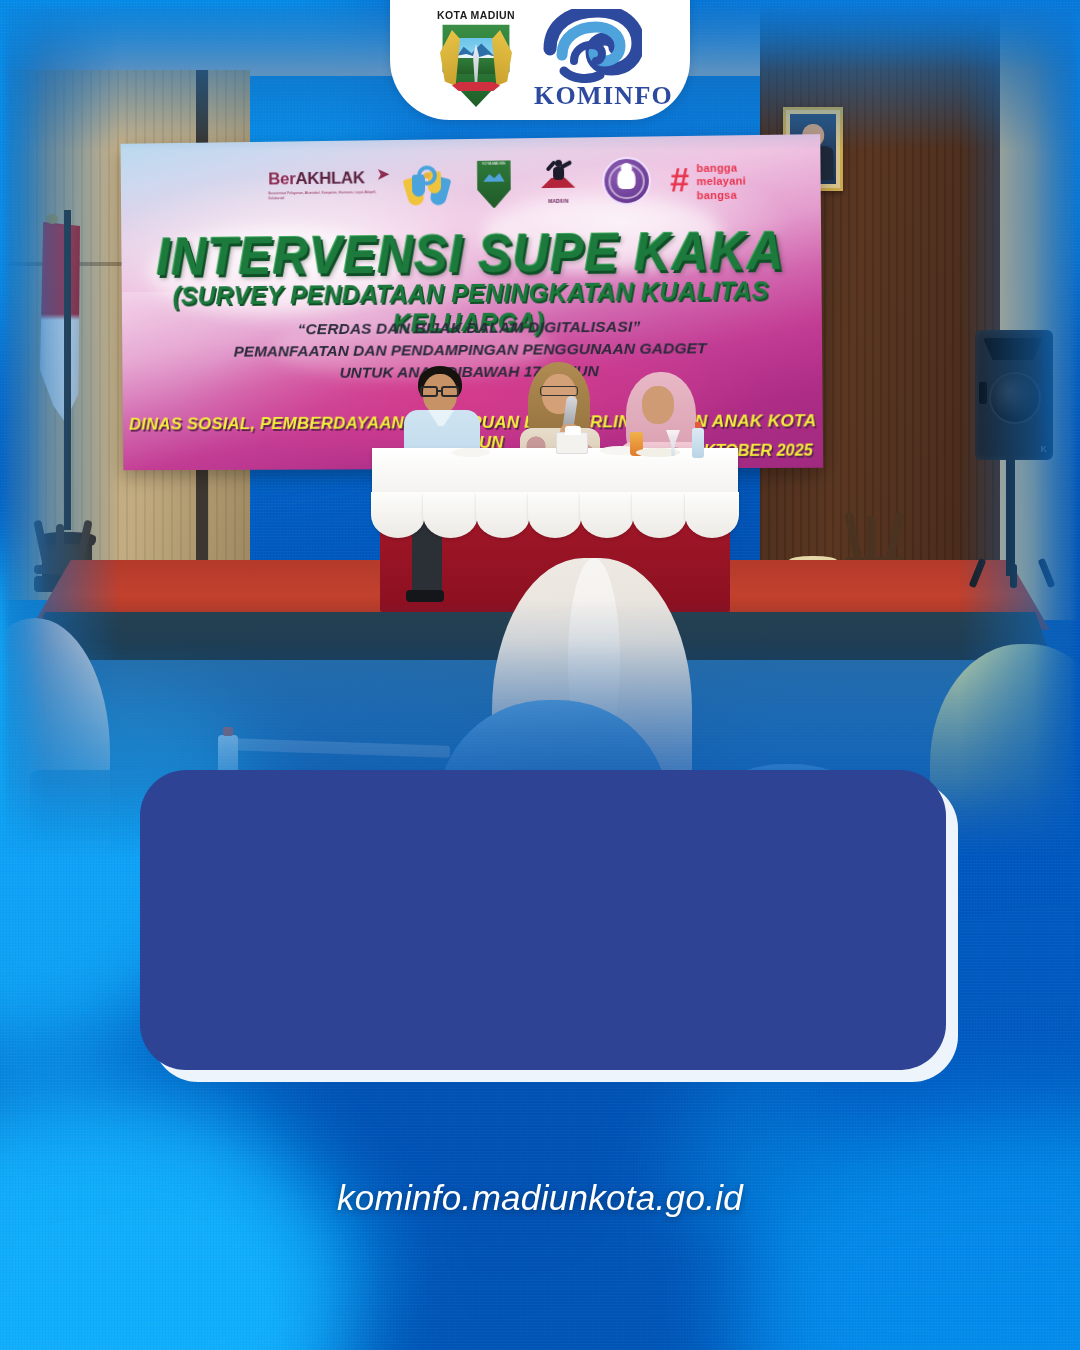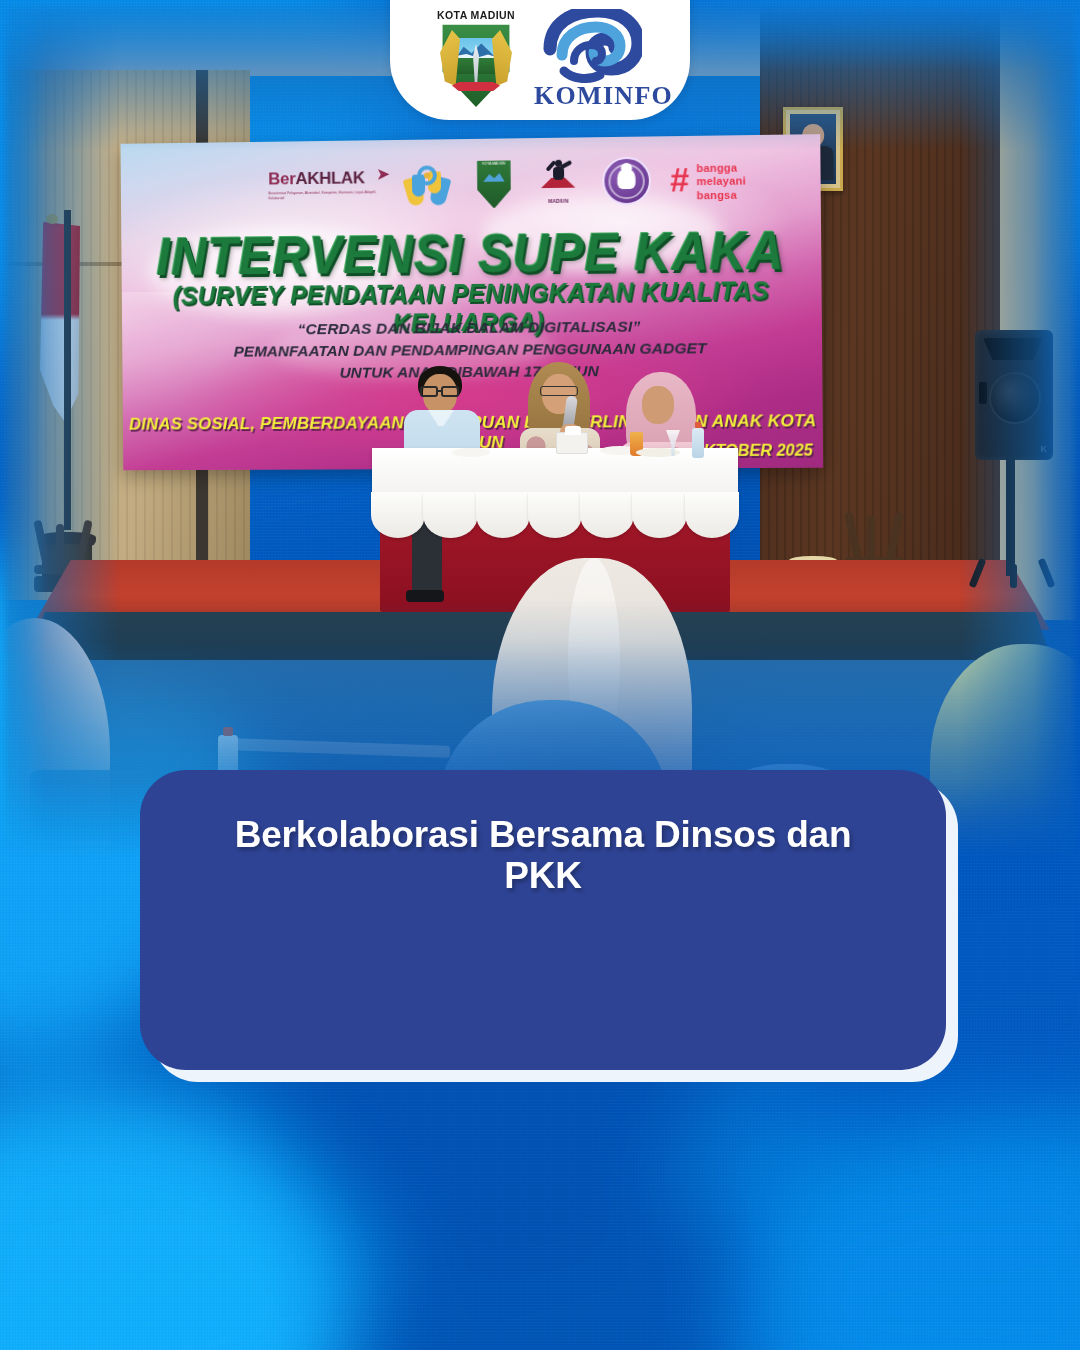--- a/index.html
+++ b/index.html
@@ -625,17 +625,17 @@
             <path d="M24 62 C32 70 48 72 60 66" fill="none" stroke="#2E4A9E" stroke-width="9" stroke-linecap="round"></path>
           </svg>
         </div>
         <div class="word">KOMINFO</div>
       </div>
     </div>
   </div>
 
   <div class="card-outline"></div>
   <div class="card">
-    <div class="kicker">Berkolaborasi Bersama Dinsos dan PKK</div>
   </div>
 
+  <div class="footer-url">kominfo.madiunkota.go.id</div>
 
 </div>
 
 </body></html>

